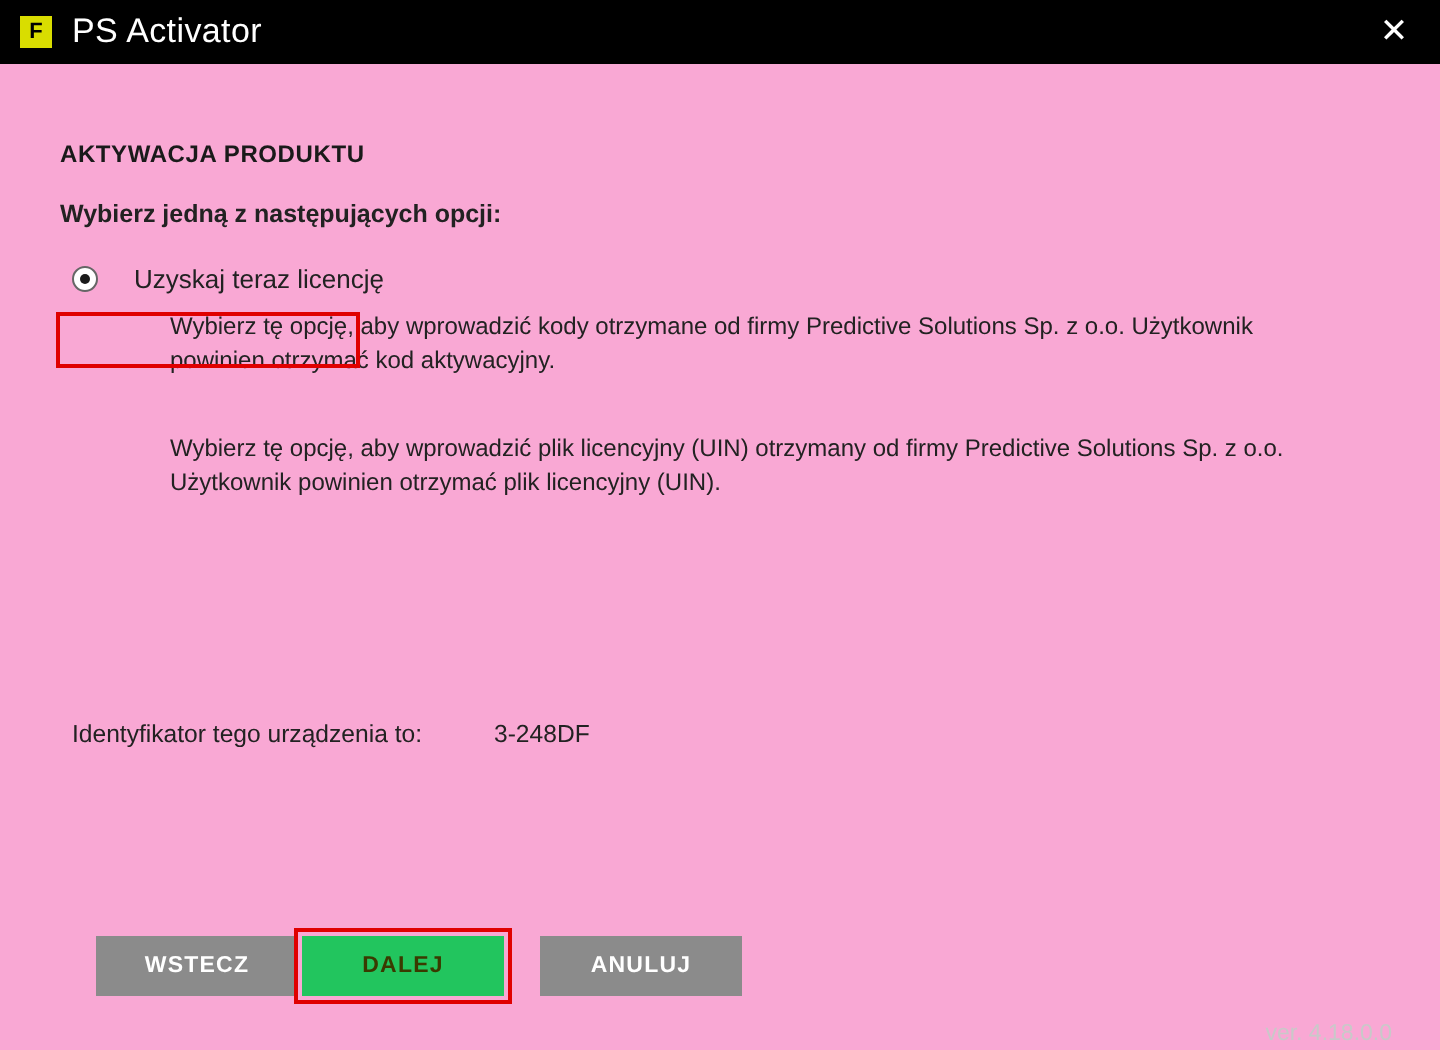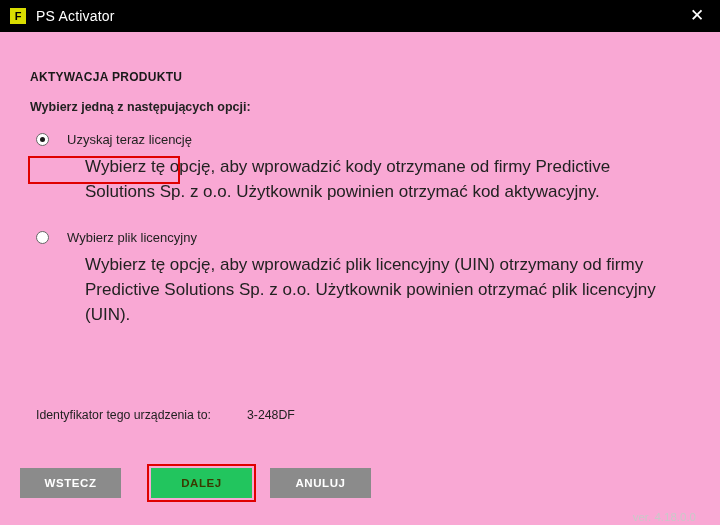--- a/index.html
+++ b/index.html
@@ -38,21 +38,21 @@
     color: #000000;
     font-size: 11px;
     font-weight: bold;
     line-height: 16px;
     text-align: center;
     margin-right: 10px;
     font-family: "Liberation Sans", sans-serif;
   }
   .title-text {
     color: #ffffff;
-    font-size: 14px;
+    font-size: 17px;
     letter-spacing: 0.2px;
   }
   .titlebar-spacer { flex: 1 1 auto; }
   .close-btn {
     width: 46px;
     height: 32px;
     color: #ffffff;
     font-size: 17px;
     line-height: 32px;
     text-align: center;
@@ -111,21 +111,21 @@
   }
   .option-label {
     margin-left: 18px;
     font-size: 13px;
     color: #222222;
   }
   .option-desc {
     margin-left: 55px;
     margin-top: 8px;
     margin-right: 18px;
-    font-size: 17px;
+    font-size: 12px;
     color: #222222;
     line-height: 1.45;
     max-width: 625px;
   }
   .option-block-2 { margin-top: 26px; }
 
   
   .highlight-option {
     position: absolute;
     left: 28px;
@@ -137,21 +137,20 @@
   }
 
   
   .device-row {
     position: absolute;
     left: 36px;
     top: 328px;
     font-size: 12.3px;
     color: #222222;
     display: flex;
-    margin-top: 48px;
   }
   .device-value {
     margin-left: 36px;
   }
 
   
   .footer {
     position: absolute;
     left: 0;
     right: 0;
@@ -164,21 +163,21 @@
     width: 101px;
     height: 30px;
     border: none;
     color: #ffffff;
     font-size: 11.5px;
     font-weight: bold;
     letter-spacing: 0.6px;
     cursor: pointer;
     font-family: "Liberation Sans", sans-serif;
   }
-  .btn-back { left: 20px; background: #8b8b8b; }
+  .btn-back { left: 48px; background: #8b8b8b; }
   .btn-next { left: 151px; background: #22c55e; color: #3a3a00; }
   .btn-cancel { left: 270px; background: #8b8b8b; }
   .highlight-next {
     position: absolute;
     left: 147px;
     top: 7px;
     width: 109px;
     height: 38px;
     border: 2px solid #e00000;
     pointer-events: none;
@@ -212,24 +211,20 @@
 
       <div class="option-block option-block-1">
         <div class="option-row">
           <div class="radio checked"></div>
           <div class="option-label">Uzyskaj teraz licencję</div>
         </div>
         <div class="option-desc">Wybierz tę opcję, aby wprowadzić kody otrzymane od firmy Predictive Solutions Sp. z o.o. Użytkownik powinien otrzymać kod aktywacyjny.</div>
       </div>
 
       <div class="option-block option-block-2">
-        <div class="option-row">
-          <div class="radio"></div>
-          <div class="option-label">Wybierz plik licencyjny</div>
-        </div>
         <div class="option-desc">Wybierz tę opcję, aby wprowadzić plik licencyjny (UIN) otrzymany od firmy Predictive Solutions Sp. z o.o. Użytkownik powinien otrzymać plik licencyjny (UIN).</div>
       </div>
 
     </div>
 
     <div class="highlight-option"></div>
 
     <div class="device-row">
       <div>Identyfikator tego urządzenia to:</div>
       <div class="device-value">3-248DF</div>

